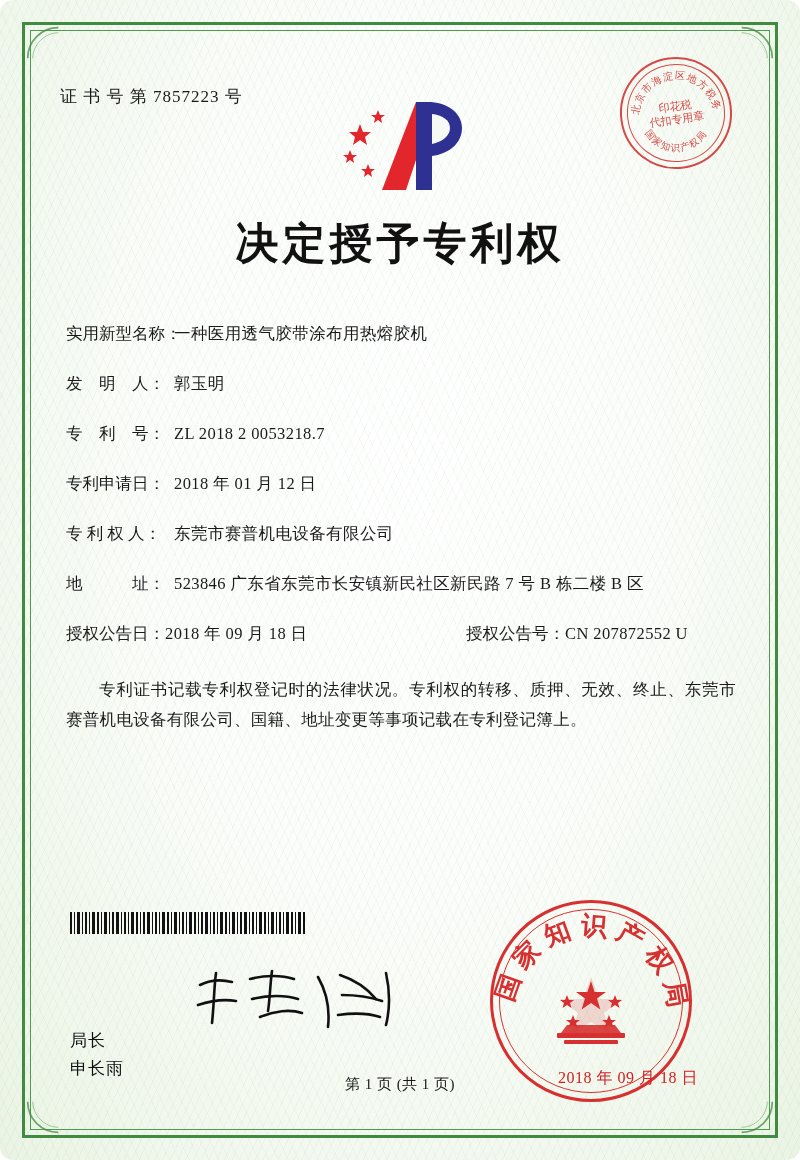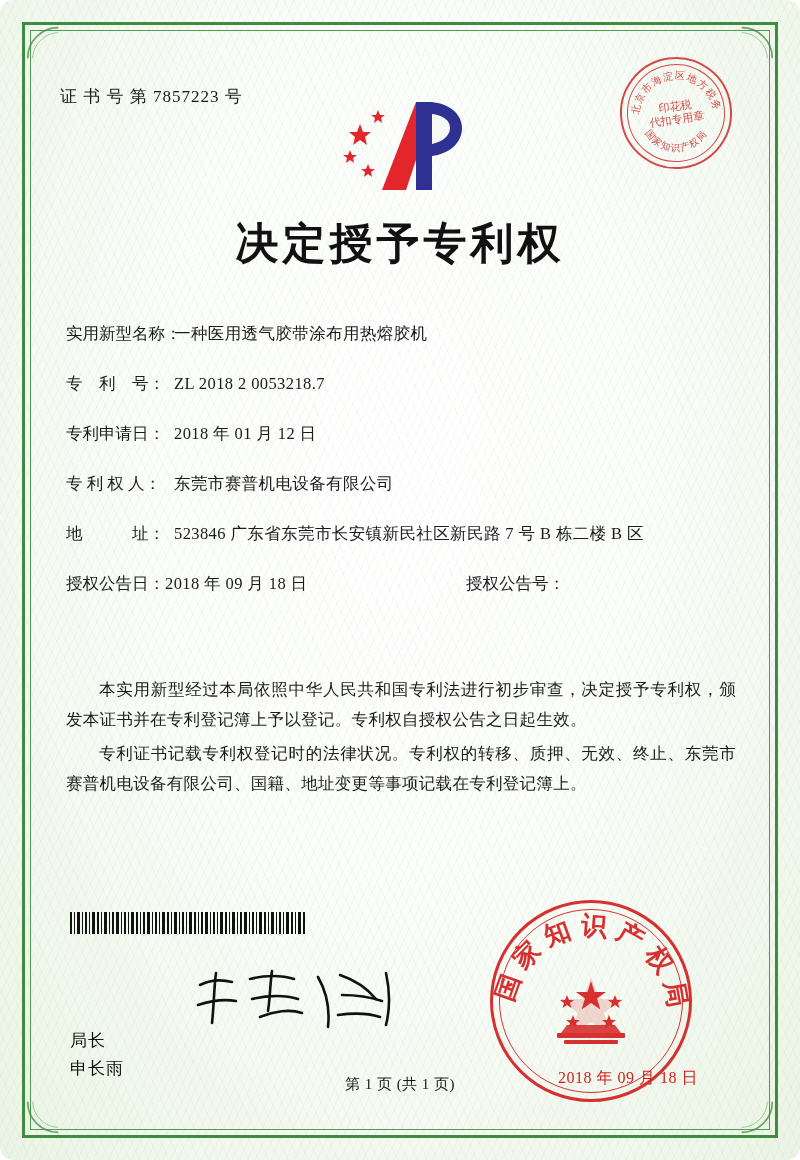--- a/index.html
+++ b/index.html
@@ -304,20 +304,24 @@
     </div>
 
     <div class="title">决定授予专利权</div>
 
     <div class="fields">
       <div class="field-row">
         <div class="field-label">实用新型名称：</div>
         <div class="field-value">一种医用透气胶带涂布用热熔胶机</div>
       </div>
       <div class="field-row">
+        <div class="field-label">发　明　人：</div>
+        <div class="field-value">郭玉明</div>
+      </div>
+      <div class="field-row">
         <div class="field-label">专　利　号：</div>
         <div class="field-value">ZL 2018 2 0053218.7</div>
       </div>
       <div class="field-row">
         <div class="field-label">专利申请日：</div>
         <div class="field-value">2018 年 01 月 12 日</div>
       </div>
       <div class="field-row">
         <div class="field-label">专 利 权 人：</div>
         <div class="field-value">东莞市赛普机电设备有限公司</div>
@@ -326,26 +330,26 @@
         <div class="field-label">地　　　址：</div>
         <div class="field-value">523846 广东省东莞市长安镇新民社区新民路 7 号 B 栋二楼 B 区</div>
       </div>
       <div class="field-row two-col">
         <div class="col-left">
           <div class="field-label2">授权公告日：</div>
           <div class="field-value">2018 年 09 月 18 日</div>
         </div>
         <div class="col-right">
           <div class="field-label2">授权公告号：</div>
+          <div class="field-value">CN 207872552 U</div>
         </div>
       </div>
     </div>
 
     <div class="paras">
-      <p>本实用新型经过本局依照中华人民共和国专利法进行初步审查，决定授予专利权，颁发本证书并在专利登记簿上予以登记。专利权自授权公告之日起生效。</p>
       <p>专利证书记载专利权登记时的法律状况。专利权的转移、质押、无效、终止、东莞市赛普机电设备有限公司、国籍、地址变更等事项记载在专利登记簿上。</p>
     </div>
 
     <svg class="barcode" viewBox="0 0 238 22" preserveAspectRatio="none">
       <g fill="#111">
         <rect x="0" y="0" width="2" height="22"></rect>
           <rect x="4" y="0" width="1" height="22"></rect>
         <rect x="7" y="0" width="3" height="22"></rect>
           <rect x="12" y="0" width="1" height="22"></rect>
         <rect x="15" y="0" width="2" height="22"></rect>

